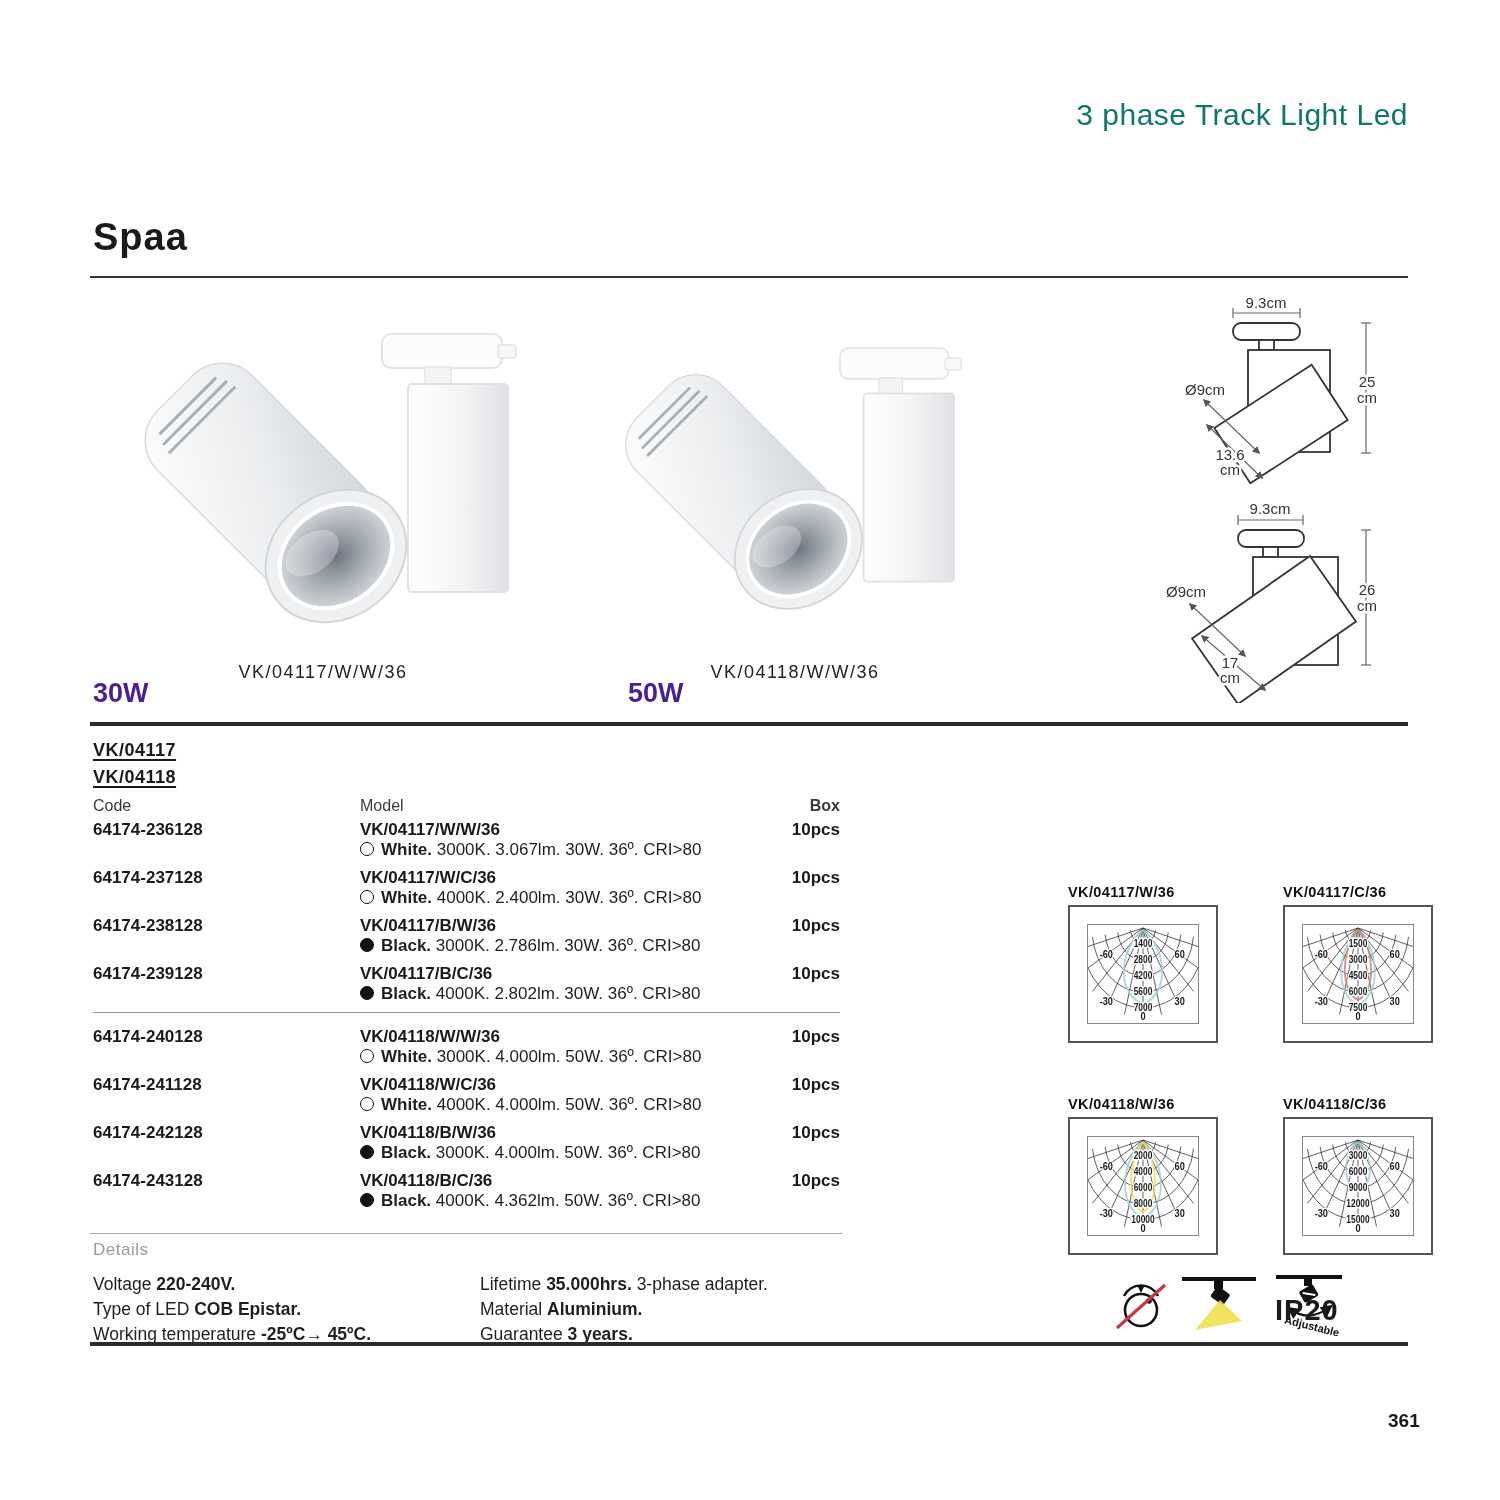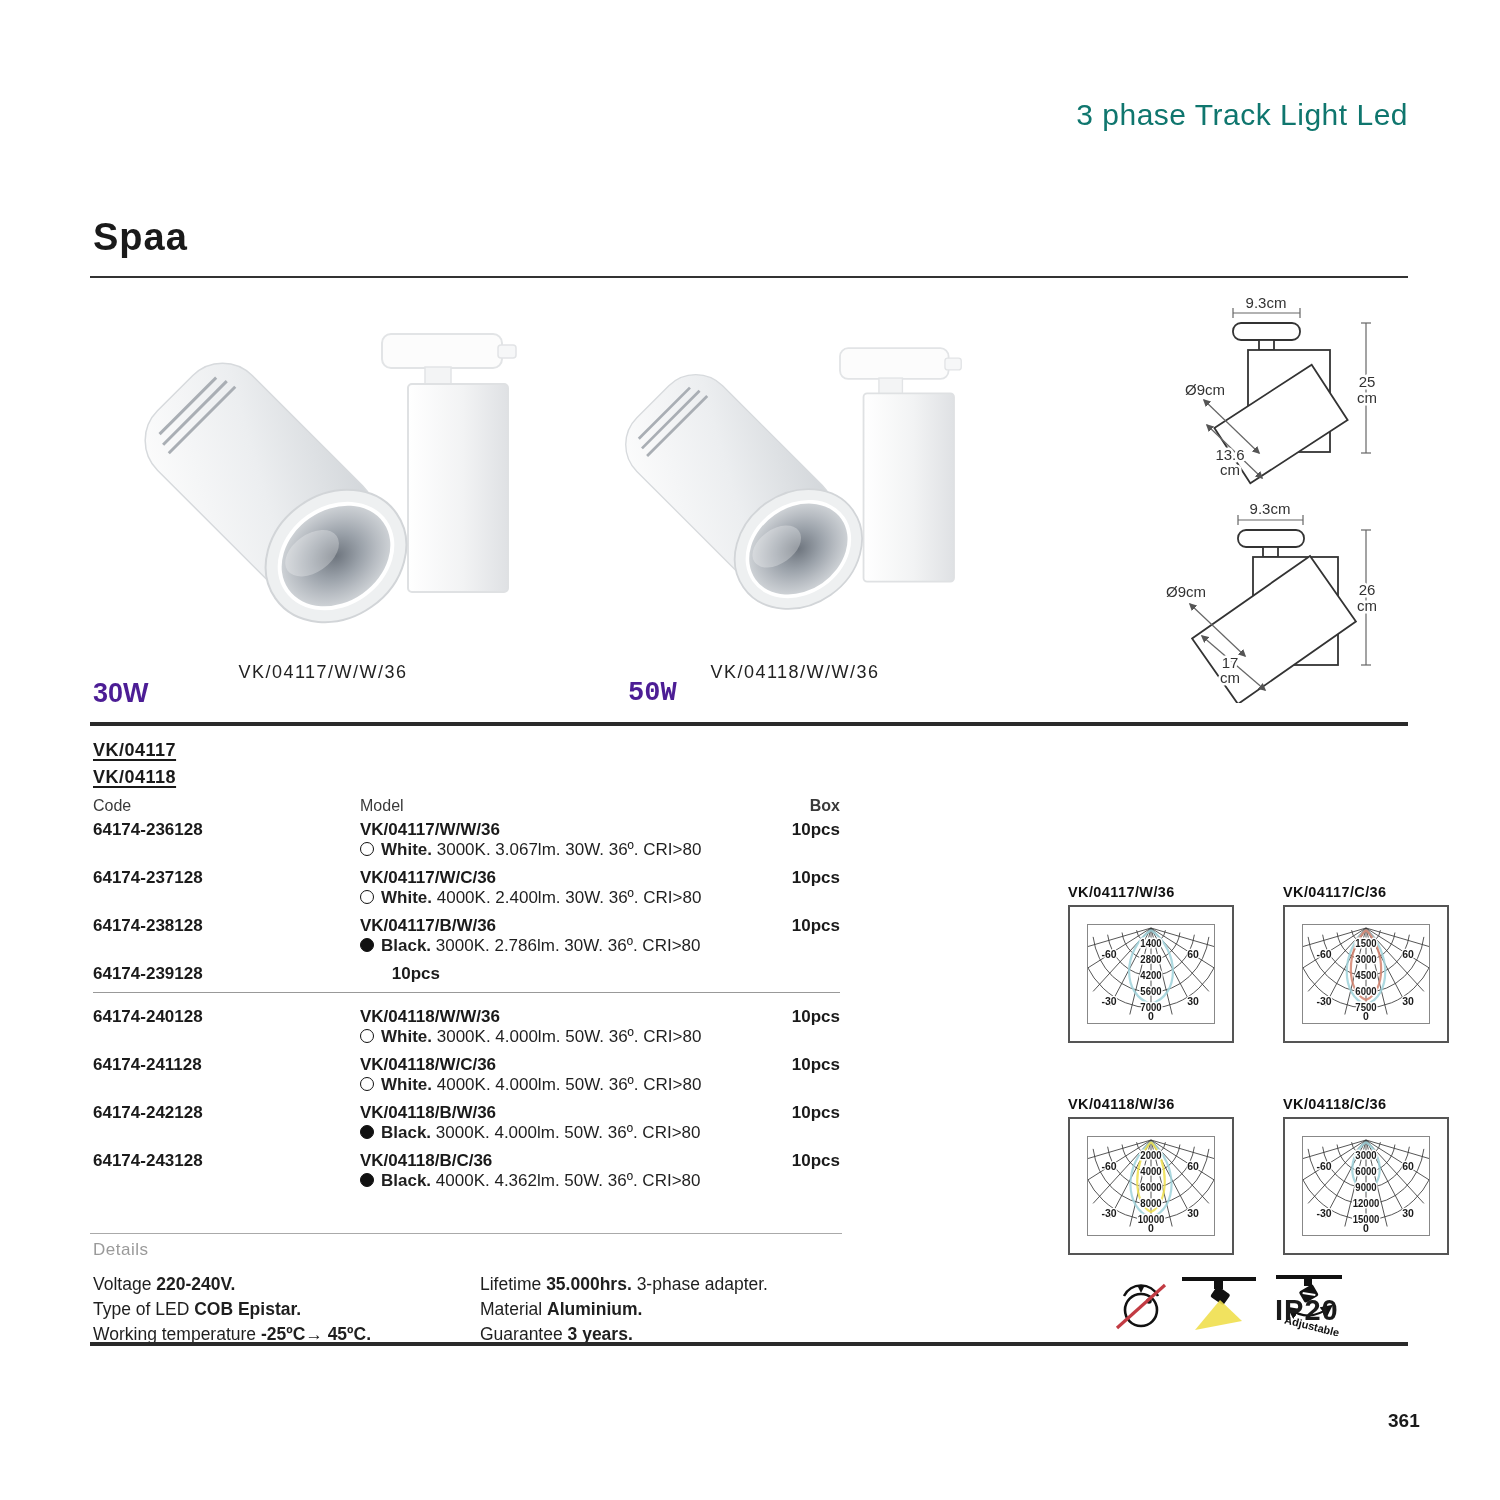--- a/index.html
+++ b/index.html
@@ -14,41 +14,41 @@
   .rule-details{top:1233px;width:752px;border-top:1px solid #aaa;}
   .photo-fig{position:absolute;top:318px;height:330px;}
   #photo-fig-1{left:125px;width:430px;}
   #photo-fig-2{left:612px;width:380px;}
   .photo-caption{position:absolute;top:662px;width:330px;text-align:center;font-size:18px;
                  letter-spacing:1.5px;color:#222;}
   #caption-1{left:158px;}
   #caption-2{left:630px;}
   .wattage{position:absolute;top:678px;font-size:27px;font-weight:600;color:#4c1d95;}
   #wattage-1{left:93px;}
-  #wattage-2{left:628px;font-family:Liberation Mono, monospace;}
+  #wattage-2{left:628px;}
   .dim-svg{position:absolute;}
   .dt{font-size:15px;fill:#333;text-anchor:middle;}
   .halo{paint-order:stroke;stroke:#fff;stroke-width:5px;}
   .model-links{position:absolute;left:93px;top:740px;}
   .model-link{font-size:18px;font-weight:700;text-decoration:underline;text-decoration-thickness:2px;
               text-underline-offset:3px;margin-bottom:6px;letter-spacing:.5px;cursor:pointer;}
   .table-header{position:absolute;left:93px;top:797px;width:747px;display:flex;font-size:16px;color:#3a3a3a;}
   .table-rows{position:absolute;left:93px;top:820px;width:747px;}
   .cell-code{width:267px;flex:none;}
   .cell-model{flex:1;}
   .cell-box{width:80px;flex:none;text-align:right;}
   .t-row{display:flex;margin-bottom:8px;line-height:20px;font-size:17px;}
   .t-row .cell-code,.model-name,.cell-box{font-weight:700;}
   .model-spec{font-size:17px;color:#1f1f1f;}
   .spec-color{font-weight:700;}
   .swatch{display:inline-block;width:12px;height:12px;border-radius:50%;border:1.6px solid #111;
           margin-right:7px;vertical-align:-1px;background:#fff;}
   .swatch-black{background:#111;}
   .group-divider{border-top:1px solid #999;margin:6px 0 14px 0;}
-  .chart-block{position:absolute;width:166px;}
+  .chart-block{position:absolute;width:150px;}
   #chart-block-0{left:1068px;top:884px;} #chart-block-1{left:1283px;top:884px;}
   #chart-block-2{left:1068px;top:1096px;} #chart-block-3{left:1283px;top:1096px;}
   .chart-title{font-size:14.5px;font-weight:600;letter-spacing:.4px;margin-bottom:5px;color:#111;}
   .chart-box{border:2px solid #555;padding:17px;height:100px;background:#fff;box-sizing:content-box;}
   .chart-inner{border:1px solid #888;height:100%;box-sizing:border-box;}
   .chart-inner svg{display:block;width:100%;height:100%;}
   .pt{font-size:10.5px;font-weight:600;text-anchor:middle;fill:#1a1a1a;paint-order:stroke;stroke:#fff;stroke-width:3px;}
   .pa{font-size:11.5px;font-weight:600;text-anchor:middle;fill:#1a1a1a;paint-order:stroke;stroke:#fff;stroke-width:2.5px;}
   .details-label{position:absolute;left:93px;top:1240px;font-size:17px;color:#9a9a9a;letter-spacing:.5px;}
   .details-col{position:absolute;top:1272px;font-size:17.5px;line-height:25px;color:#1f1f1f;}
@@ -250,20 +250,24 @@
       <div class="t-row">
         <div class="cell-code">64174-238128</div>
         <div class="cell-model">
           <div class="model-name">VK/04117/B/W/36</div>
           <div class="model-spec"><span class="swatch swatch-black"></span><span class="spec-color">Black.</span><span class="spec-text"> 3000K. 2.786lm. 30W. 36º. CRI&gt;80</span></div>
         </div>
         <div class="cell-box">10pcs</div>
       </div>
       <div class="t-row">
         <div class="cell-code">64174-239128</div>
+        <div class="cell-model">
+          <div class="model-name">VK/04117/B/C/36</div>
+          <div class="model-spec"><span class="swatch swatch-black"></span><span class="spec-color">Black.</span><span class="spec-text"> 4000K. 2.802lm. 30W. 36º. CRI&gt;80</span></div>
+        </div>
         <div class="cell-box">10pcs</div>
       </div>
       <div class="group-divider"></div>
       <div class="t-row">
         <div class="cell-code">64174-240128</div>
         <div class="cell-model">
           <div class="model-name">VK/04118/W/W/36</div>
           <div class="model-spec"><span class="swatch"></span><span class="spec-color">White.</span><span class="spec-text"> 3000K. 4.000lm. 50W. 36º. CRI&gt;80</span></div>
         </div>
         <div class="cell-box">10pcs</div>

